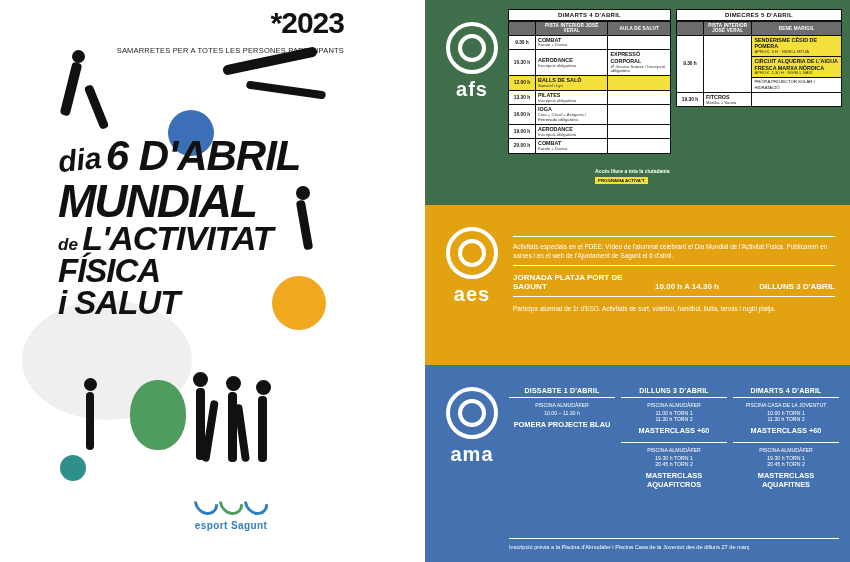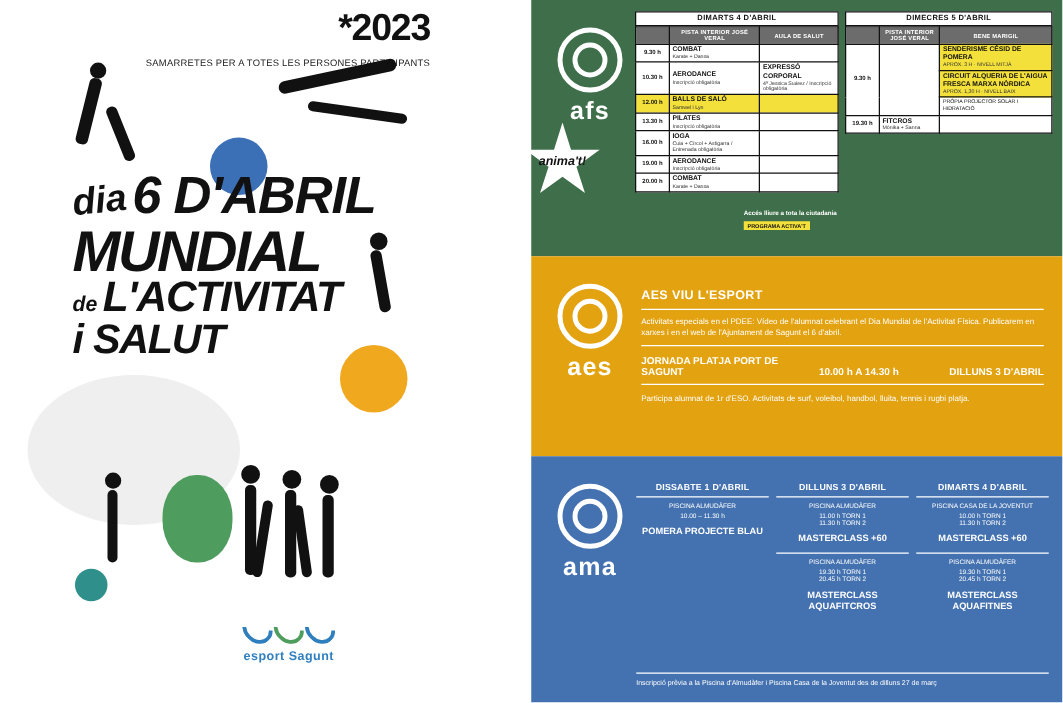--- a/index.html
+++ b/index.html
@@ -140,20 +140,21 @@
     <div class="sil runner-b"></div>
     <div class="sil ball-head"></div>
     <div class="sil ball-player"></div>
 
     <div class="title-wrap">
       <div class="t-dia">dia</div>
       <span class="t-6abril">6 D'ABRIL</span>
       <div class="t-mundial">MUNDIAL</div>
       <span class="t-de">de</span>
       <span class="t-activitat">L'ACTIVITAT</span>
+      <div class="t-fisica">FÍSICA</div>
       <div class="t-isalut">i SALUT</div>
     </div>
 
 
     <div class="sil kidh"></div>
     <div class="sil kid"></div>
     <div class="sil walker1h"></div>
     <div class="sil walker1"></div>
     <div class="sil walker1b"></div>
     <div class="sil walker2h"></div>
@@ -263,33 +264,28 @@
           </tr>
         </tbody>
           </table>
       </div>
 
       <div class="afs-foot">
         <div class="ac">Accés lliure a tota la ciutadania</div>
         <div class="legend">PROGRAMA ACTIVA'T</div>
       </div>
 
-      <div class="anima anima-1">
-        <div class="star"></div>
-        <span>anima't!</span>
-      </div>
     </div>
 
     <div class="panel p-aes">
       <div class="brand">
         <div class="rings"></div>
         <div class="bname">aes</div>
       </div>
       <div class="aes-body">
-        <div class="aes-title">AES VIU L'ESPORT</div>
         <div class="aes-rule"></div>
         <div class="aes-text">Activitats especials en el PDEE: Vídeo de l'alumnat celebrant el Dia Mundial de l'Activitat Física. Publicarem en xarxes i en el web de l'Ajuntament de Sagunt el 6 d'abril.</div>
         <div class="aes-rule"></div>
         <div class="aes-row">
           <div class="c1">JORNADA PLATJA PORT DE SAGUNT</div>
           <div class="c2">10.00 h A 14.30 h</div>
           <div class="c3">DILLUNS 3 D'ABRIL</div>
         </div>
         <div class="aes-rule"></div>
         <div class="aes-foot">Participa alumnat de 1r d'ESO. Activitats de surf, voleibol, handbol, lluita, tennis i rugbi platja.</div>

